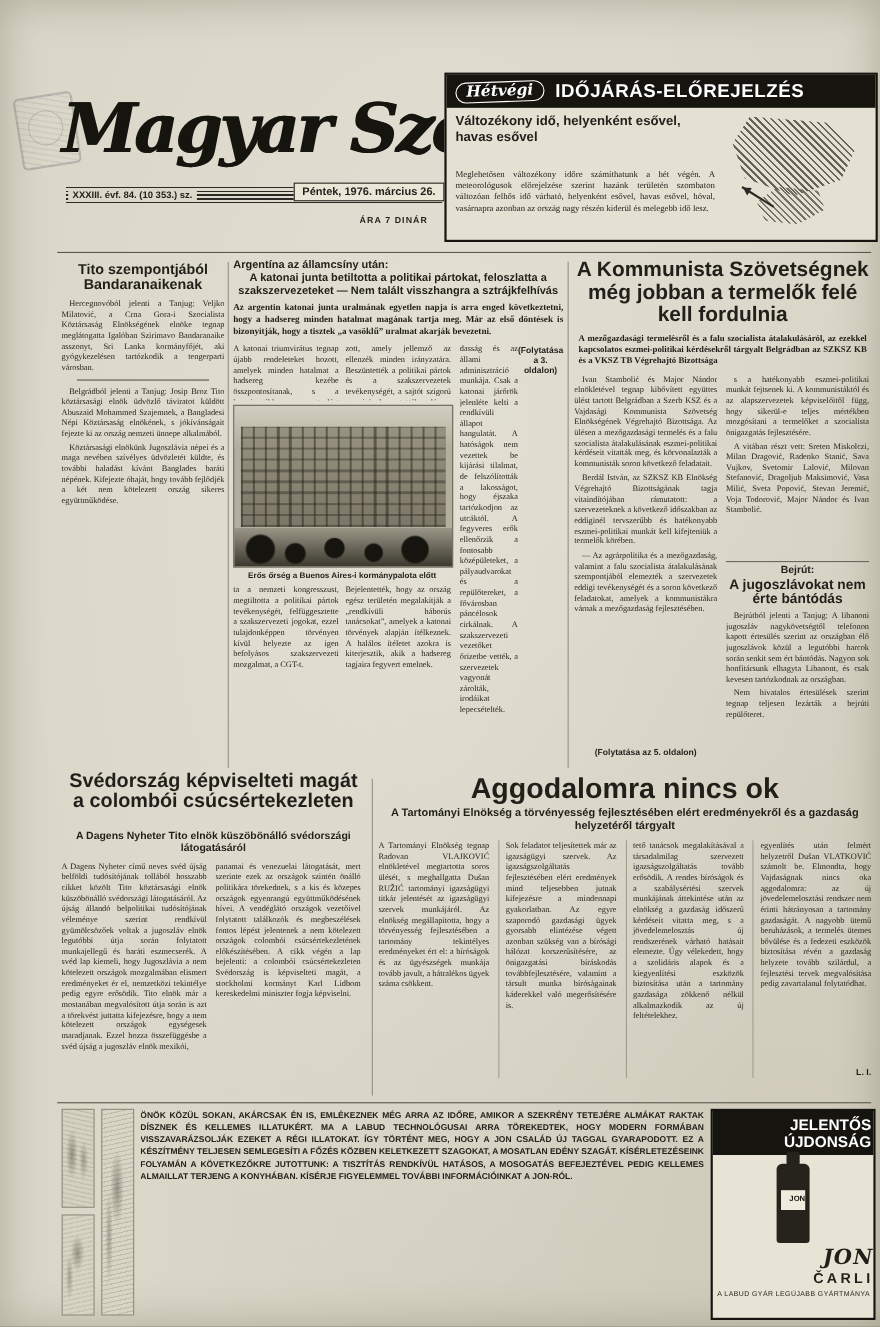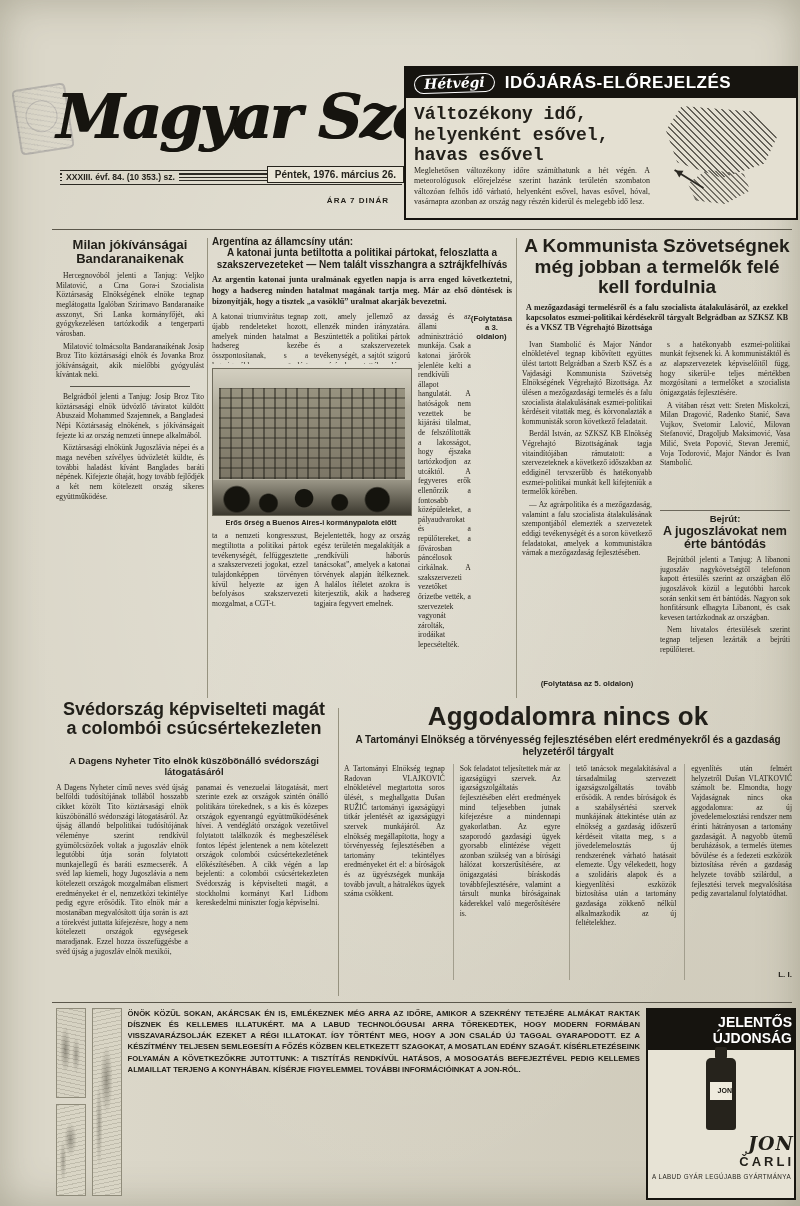--- a/index.html
+++ b/index.html
@@ -43,21 +43,21 @@
     font-weight:bold;font-size:8px;letter-spacing:1px;}
 
   
   .wxbox{left:404px;top:66px;width:390px;height:150px;border:2px solid #16140f;background:#e4e0d2;}
   .wx-bar{display:flex;align-items:center;gap:10px;height:30px;background:#16140f;padding:0 8px;}
   .wx-badge{color:#fff;font-family:"DejaVu Serif",serif;font-style:italic;font-weight:bold;font-size:14px;
     border:1.5px solid #fff;border-radius:12px;padding:0 9px 1px;transform:rotate(-2deg);}
   .wx-title{color:#fff;font-family:"Liberation Sans",sans-serif;font-weight:bold;font-size:17px;letter-spacing:.5px;}
   .wx-body{display:flex;gap:8px;padding:6px 8px 4px;}
   .wx-left{width:236px;}
-  .wx-lead{font-family:Liberation Mono, monospace;font-weight:bold;font-size:18px;line-height:1.15;margin-bottom:0;}
+  .wx-lead{font-family:Liberation Sans, sans-serif;font-weight:bold;font-size:12px;line-height:1.15;margin-bottom:22px;}
   .wx-text{font-size:8px;line-height:1.3;text-align:justify;}
   .wx-map{position:relative;width:130px;height:104px;}
   .wx-blob1{position:absolute;left:8px;top:2px;width:112px;height:72px;opacity:.8;
     background:repeating-linear-gradient(45deg,#45423a 0 1.6px,transparent 1.6px 4.6px);
     clip-path:polygon(14% 0,80% 8%,100% 40%,88% 80%,50% 100%,10% 78%,0 34%);}
   .wx-blob2{position:absolute;left:30px;top:66px;width:62px;height:34px;opacity:.7;
     background:repeating-linear-gradient(45deg,#45423a 0 1.5px,transparent 1.5px 4.2px);
     clip-path:polygon(0 40%,30% 0,90% 10%,100% 60%,60% 100%,12% 90%);}
   .wx-arrow{position:absolute;left:14px;top:74px;width:34px;height:2px;background:#2b2923;transform:rotate(32deg);}
   .wx-arrow::after{content:"";position:absolute;left:-3px;top:-3px;border:4px solid transparent;border-right:7px solid #2b2923;}
@@ -136,24 +136,23 @@
       </div>
     </div>
   </div>
 
   <div class="rule-h" style="left:52px;right:8px;top:229px;"></div>
   <div class="rule-v" style="left:207px;top:238px;height:460px;"></div>
   <div class="rule-v" style="left:516px;top:238px;height:460px;"></div>
   <div class="rule-v" style="left:338px;top:708px;height:288px;"></div>
 
   <div class="abs" style="left:56px;top:238px;width:148px;">
-    <div class="hl-center" style="font-size:13px;margin-bottom:5px;">Milan jókívánságai Bandaranaikenak</div>
+    <div class="hl-center" style="font-size:13px;margin-bottom:5px;">Tito szempontjából Bandaranaikenak</div>
     <div class="bodytext">
       <p>Hercegnovóból jelenti a Tanjug: Veljko Milatović, a Crna Gora-i Szocialista Köztársaság Elnökségének elnöke tegnap meglátogatta Igalóban Szirimavo Bandaranaike asszonyt, Sri Lanka kormányfőjét, aki gyógykezelésen tartózkodik a tengerparti városban.</p>
-      <p>Milatović tolmácsolta Bandaranaikénak Josip Broz Tito köztársasági elnök és Jovanka Broz jókívánságait, akik mielőbbi gyógyulást kívántak neki.</p>
     </div>
     <div class="sect-div"></div>
     <div class="bodytext">
       <p>Belgrádból jelenti a Tanjug: Josip Broz Tito köztársasági elnök üdvözlő táviratot küldött Abuszaid Mohammed Szajemnek, a Bangladesi Népi Köztársaság elnökének, s jókívánságait fejezte ki az ország nemzeti ünnepe alkalmából.</p>
       <p>Köztársasági elnökünk Jugoszlávia népei és a maga nevében szívélyes üdvözletét küldte, és további haladást kívánt Banglades baráti népének. Kifejezte óhaját, hogy tovább fejlődjék a két nem kötelezett ország sikeres együttműködése.</p>
     </div>
   </div>
 
   <div class="abs" style="left:212px;top:236px;width:300px;">
     <div class="kicker">Argentína az államcsíny után:</div>

